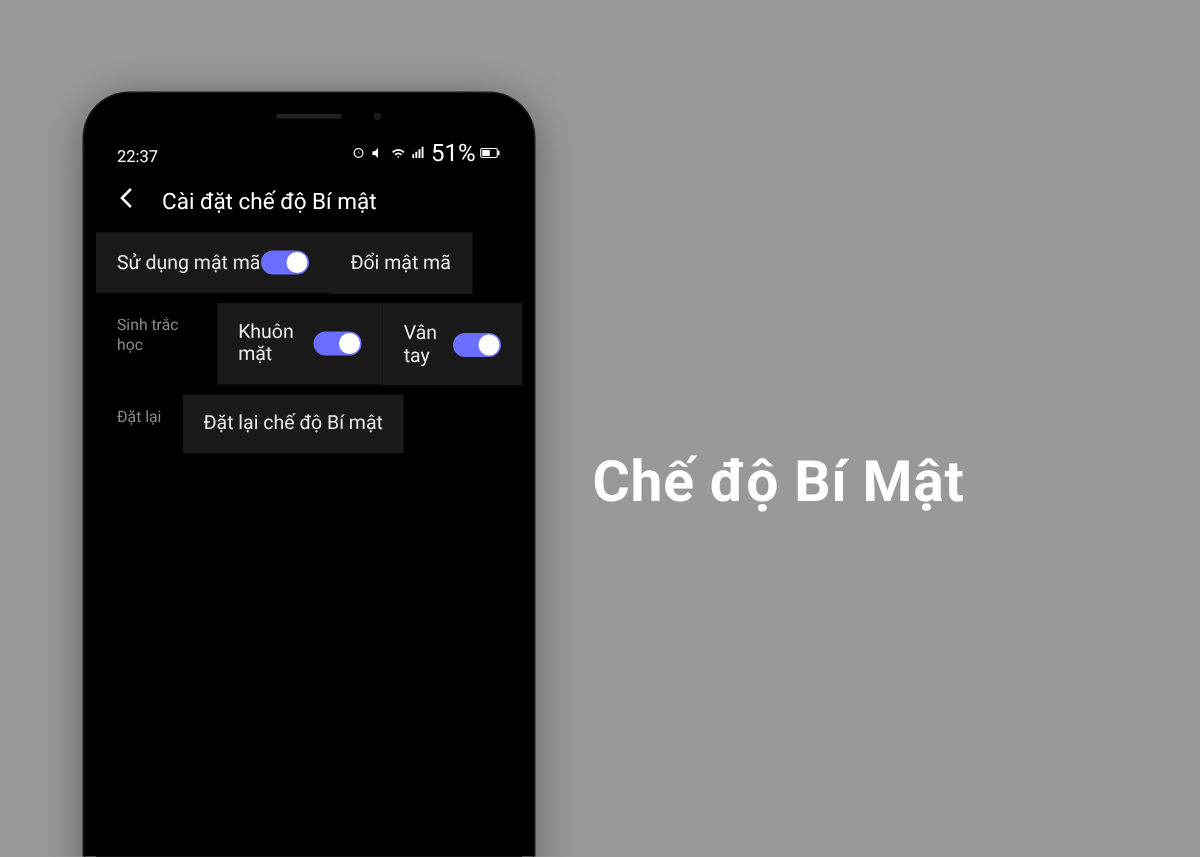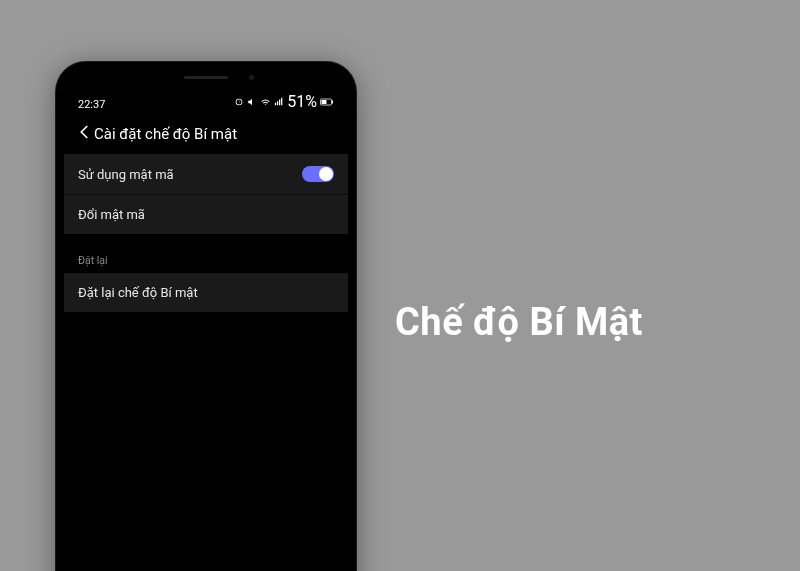--- a/index.html
+++ b/index.html
@@ -83,40 +83,41 @@
   font-size: 16px;
 }
 .status-icon {
   display: inline-flex;
   align-items: center;
 }
 .header {
   display: flex;
   align-items: center;
   padding: 10px 12px;
+  gap: 14px;
 }
 .back-icon {
   color: #fff;
   font-size: 18px;
   line-height: 1;
 }
 .header-title {
   color: #fff;
   font-size: 15px;
   font-weight: 400;
 }
 .description {
   padding: 8px 14px 12px;
   color: #8a8a8a;
   font-size: 10.5px;
   line-height: 1.45;
 }
 .section {
   display: flex;
-  flex-direction: column;
+  flex-direction: row;
 }
 .section-header {
   padding: 8px 14px 6px;
   color: #8a8a8a;
   font-size: 10.5px;
 }
 .setting-row {
   display: flex;
   justify-content: space-between;
   align-items: center;
@@ -221,20 +222,31 @@
           <span class="setting-label">Sử dụng mật mã</span>
           <div class="toggle"></div>
         </div>
         <div class="setting-row">
           <span class="setting-label">Đổi mật mã</span>
         </div>
       </div>
 
       <div class="divider"></div>
 
+      <div class="section">
+        <div class="section-header">Sinh trắc học</div>
+        <div class="setting-row">
+          <span class="setting-label">Khuôn mặt</span>
+          <div class="toggle"></div>
+        </div>
+        <div class="setting-row">
+          <span class="setting-label">Vân tay</span>
+          <div class="toggle"></div>
+        </div>
+      </div>
 
       <div class="divider"></div>
 
       <div class="section">
         <div class="section-header">Đặt lại</div>
         <div class="setting-row">
           <span class="setting-label">Đặt lại chế độ Bí mật</span>
         </div>
       </div>
 

